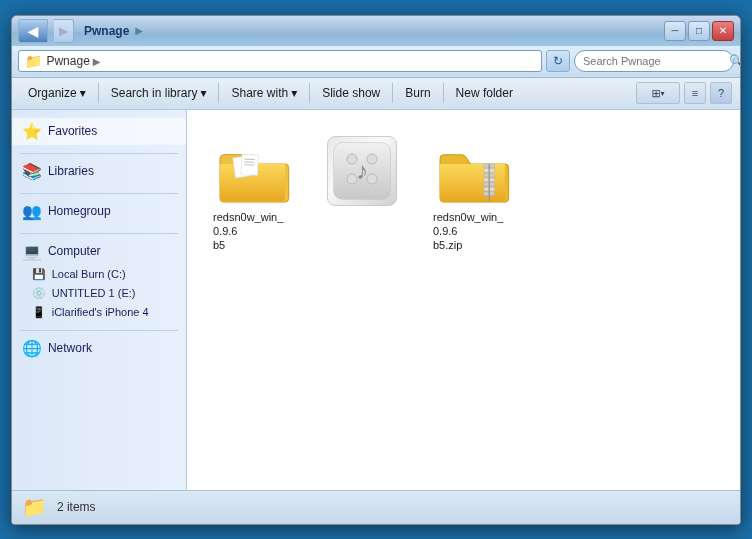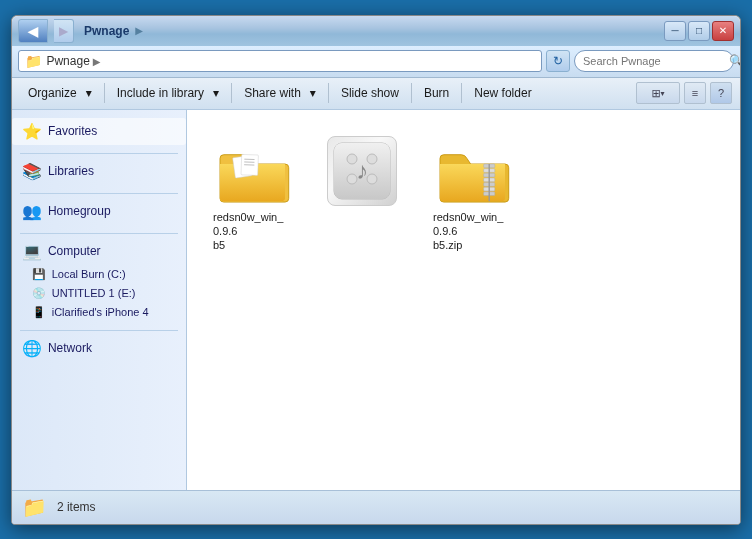--- a/index.html
+++ b/index.html
@@ -176,21 +176,21 @@
     .toolbar-btn {
       height: 24px;
       padding: 0 8px;
       border: none;
       background: transparent;
       cursor: pointer;
       font-size: 12px;
       color: #1a1a1a;
       display: flex;
       align-items: center;
-      gap: 9px;
+      gap: 3px;
       border-radius: 3px;
       white-space: nowrap;
     }
     .toolbar-sep {
       width: 1px;
       height: 20px;
       background: #b0c0d0;
       margin: 0 4px;
     }
     .toolbar-right {
@@ -377,21 +377,21 @@
     </div>
   </div>
 
   <div class="toolbar">
     <button class="toolbar-btn">
       <span>Organize</span>
       <span>▾</span>
     </button>
     <div class="toolbar-sep"></div>
     <button class="toolbar-btn">
-      <span>Include in library</span>
+      <span>Search in library</span>
       <span>▾</span>
     </button>
     <div class="toolbar-sep"></div>
     <button class="toolbar-btn">
       <span>Share with</span>
       <span>▾</span>
     </button>
     <div class="toolbar-sep"></div>
     <button class="toolbar-btn">
       <span>Slide show</span>

